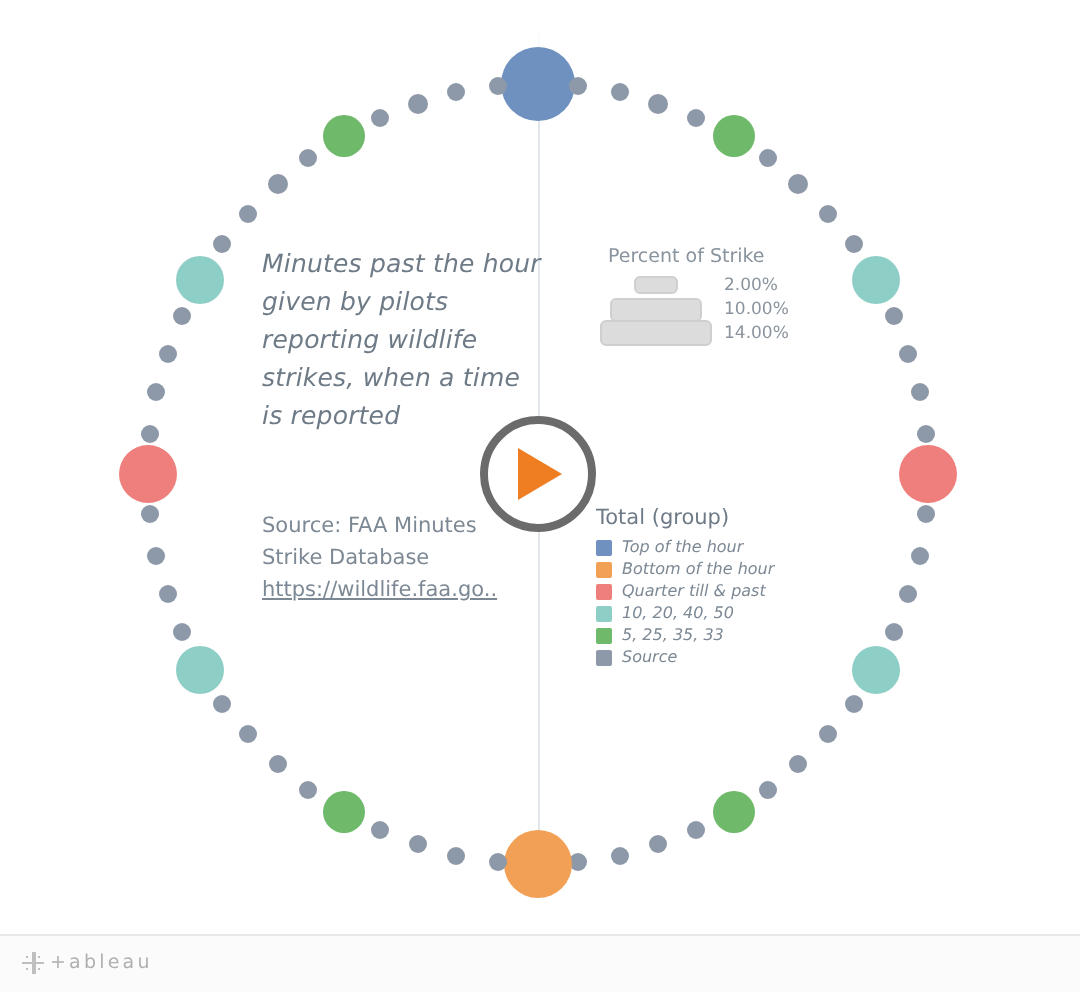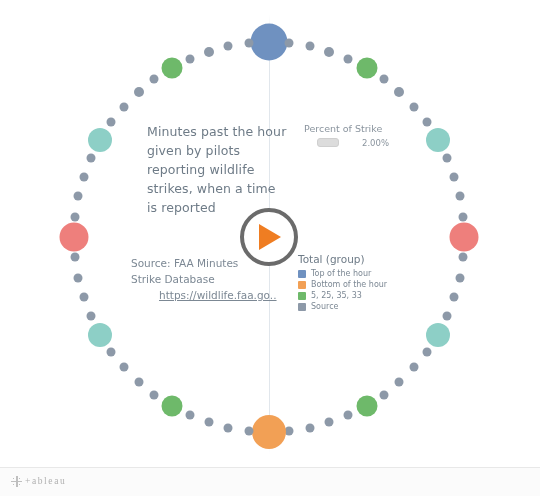--- a/index.html
+++ b/index.html
@@ -22,34 +22,34 @@
     background:linear-gradient(to bottom,rgba(200,210,220,0) 0%,rgba(200,210,220,.55) 8%,rgba(200,210,220,.55) 92%,rgba(200,210,220,0) 100%);
   }
   .dot{
     position:absolute;
     border-radius:50%;
     transform:translate(-50%,-50%);
   }
   
   .caption{
     position:absolute;
-    left:147px;top:122px;width:140px;
+    left:131px;top:122px;width:140px;
     font-size:12.5px;line-height:19px;
     color:#6e7b87;
     letter-spacing:.1px;
+    font-style:italic;
   }
   .source{
     position:absolute;
     left:131px;top:255px;width:150px;
     font-size:10.5px;line-height:16px;
     color:#7c8894;
   }
   .source a{
     color:#7c8894;
-    margin-left:28px;
   }
   
   .size-legend{
     position:absolute;left:298px;top:123px;width:104px;
   }
   .size-legend .sl-title{
     font-size:9.5px;color:#8a949e;margin:0 0 3px 6px;
   }
   .sl-row{
     display:flex;align-items:center;height:11px;margin-bottom:1px;
@@ -70,21 +70,21 @@
   .cl-title{
     font-size:10.5px;color:#6e7b87;margin-bottom:4px;
   }
   .cl-row{
     display:flex;align-items:center;margin-bottom:2px;
   }
   .cl-swatch{
     width:8px;height:8px;border-radius:1px;margin-right:5px;flex:0 0 auto;
   }
   .cl-label{
-    font-size:8px;color:#7c8894;white-space:nowrap;
+    font-size:8px;color:#7c8894;white-space:nowrap;font-style:italic;
   }
   
   .play-btn{
     position:absolute;left:269px;top:237px;
     width:58px;height:58px;
     transform:translate(-50%,-50%);
     border-radius:50%;
     background:#ffffff;
     border:4px solid #6b6b6b;
     box-sizing:border-box;
@@ -100,23 +100,22 @@
   }
   
   #footer{
     position:absolute;left:0;top:467px;width:540px;height:29px;
     background:#fbfbfb;
     border-top:1px solid #e8e8e8;
     box-sizing:border-box;
   }
   .tab-logo{
     position:absolute;left:11px;top:8px;
-    display:flex;align-items:flex-start;
+    display:flex;align-items:center;
     color:#b4b4b4;
-    font-family:Liberation Serif, serif;
   }
   .tab-mark{
     width:11px;height:11px;position:relative;margin-right:3px;
   }
   .tab-mark i{
     position:absolute;background:#bfbfbf;display:block;
   }
   .tab-word{
     font-size:9.5px;letter-spacing:1.6px;color:#b0b0b0;
   }
@@ -201,33 +200,53 @@
 
   <div class="size-legend">
     <div class="sl-title">Percent of Strike</div>
     <div id="size-legend-rows">
         <div class="sl-row">
           <div class="sl-swatchbox">
             <div class="sl-swatch" style="width: 20px; height: 7px;"></div>
           </div>
           <div class="sl-val">2.00%</div>
         </div>
+        <div class="sl-row">
+          <div class="sl-swatchbox">
+            <div class="sl-swatch" style="width: 44px; height: 10px;"></div>
+          </div>
+          <div class="sl-val">10.00%</div>
+        </div>
+        <div class="sl-row">
+          <div class="sl-swatchbox">
+            <div class="sl-swatch" style="width: 54px; height: 11px;"></div>
+          </div>
+          <div class="sl-val">14.00%</div>
+        </div>
       </div>
   </div>
 
   <div class="color-legend">
     <div class="cl-title">Total (group)</div>
     <div id="color-legend-rows">
         <div class="cl-row">
           <span class="cl-swatch" style="background: rgb(111, 145, 192);"></span>
           <span class="cl-label">Top of the hour</span>
         </div>
         <div class="cl-row">
           <span class="cl-swatch" style="background: rgb(242, 160, 85);"></span>
           <span class="cl-label">Bottom of the hour</span>
+        </div>
+        <div class="cl-row">
+          <span class="cl-swatch" style="background: rgb(238, 127, 124);"></span>
+          <span class="cl-label">Quarter till &amp; past</span>
+        </div>
+        <div class="cl-row">
+          <span class="cl-swatch" style="background: rgb(141, 207, 198);"></span>
+          <span class="cl-label">10, 20, 40, 50</span>
         </div>
         <div class="cl-row">
           <span class="cl-swatch" style="background: rgb(110, 185, 106);"></span>
           <span class="cl-label">5, 25, 35, 33</span>
         </div>
         <div class="cl-row">
           <span class="cl-swatch" style="background: rgb(141, 153, 168);"></span>
           <span class="cl-label">Source</span>
         </div>
       </div>

